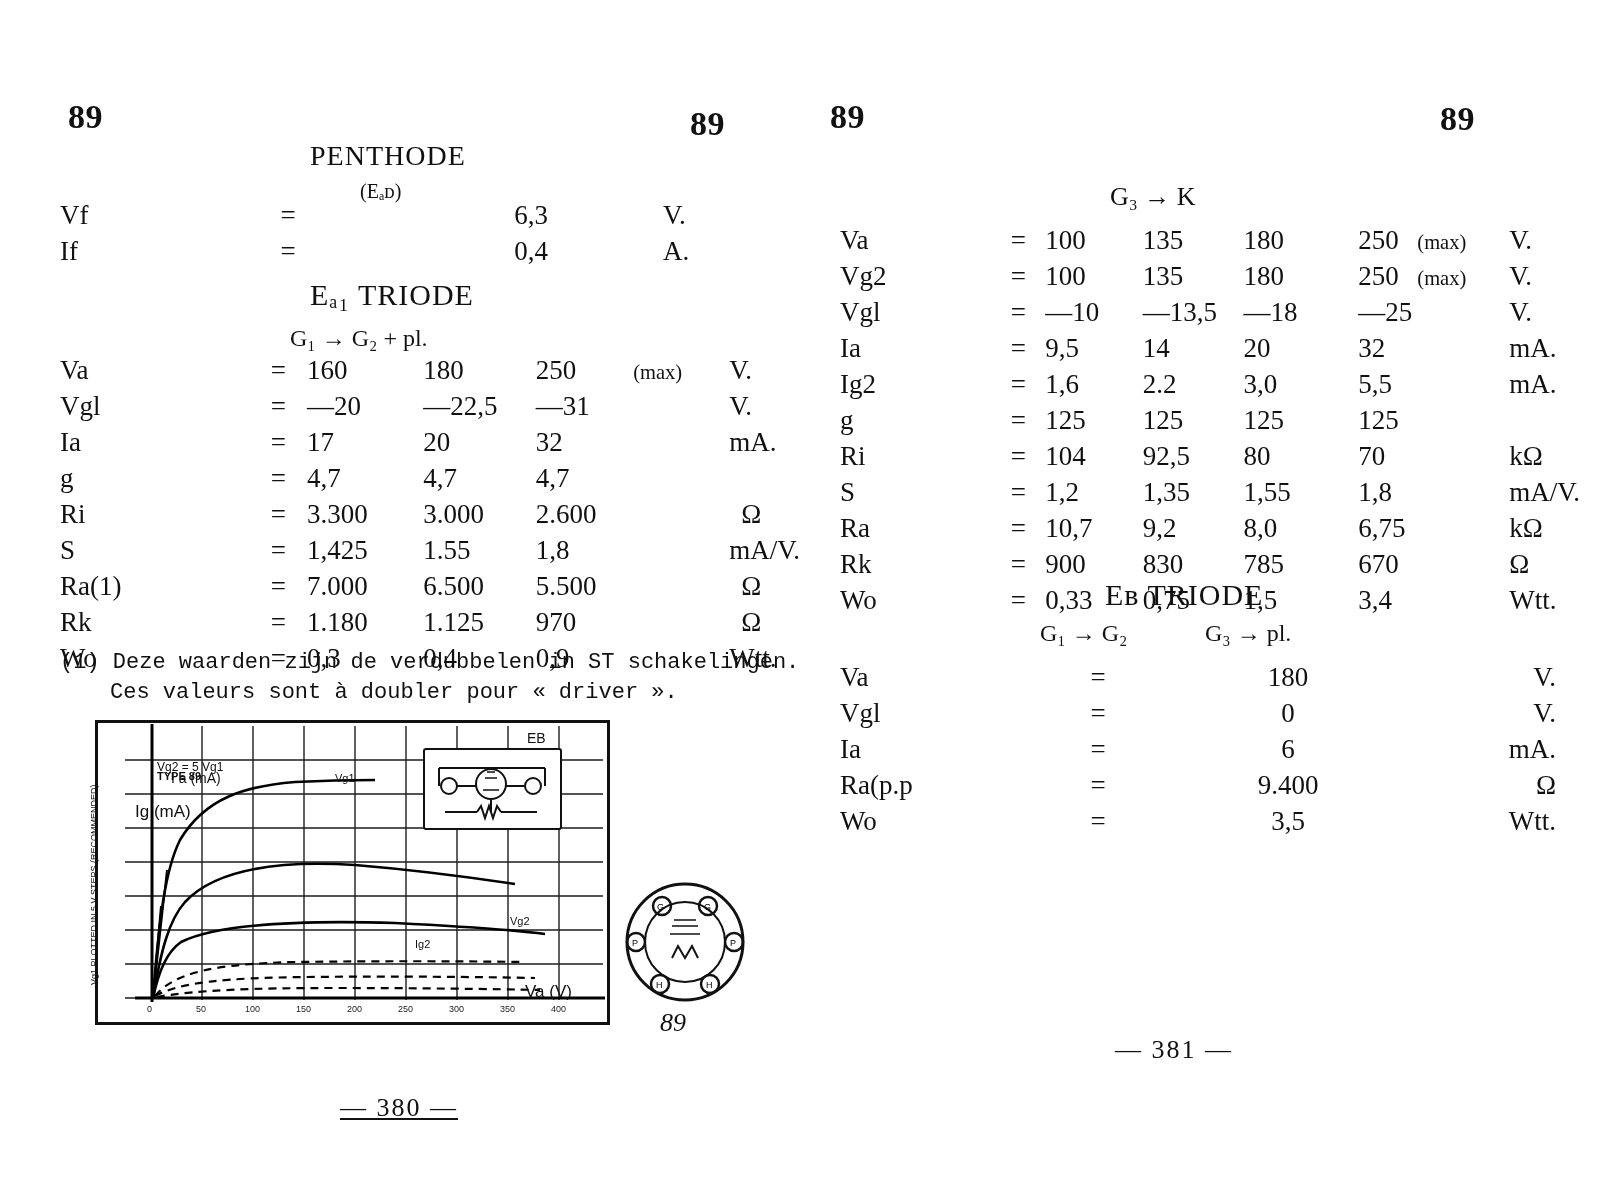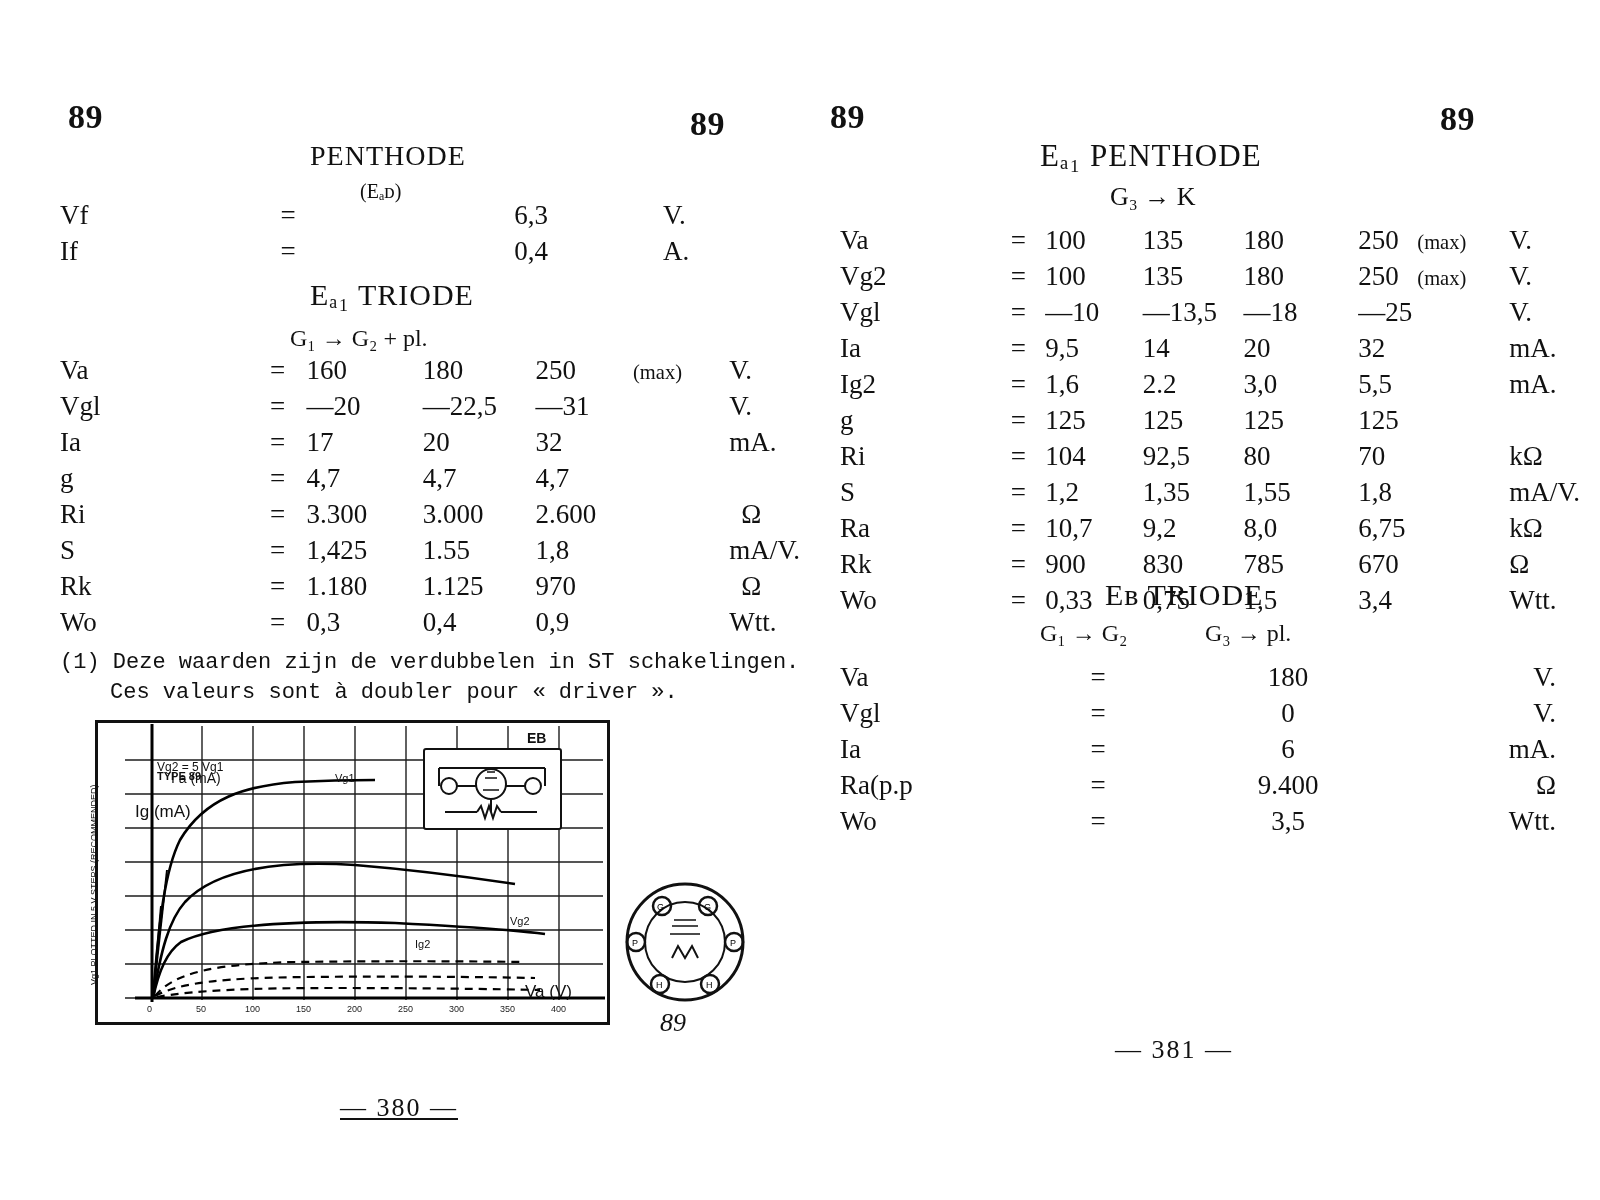--- a/index.html
+++ b/index.html
@@ -226,20 +226,29 @@
           <td class="unit" style="padding-left:30px">Ω</td>
         </tr>
         <tr>
           <td class="sym">S</td>
           <td class="eq">=</td>
           <td class="val">1,425</td>
           <td class="val">1.55</td>
           <td class="val">1,8</td>
           <td class="val small-max"></td>
           <td class="unit">mA/V.</td>
+        </tr>
+        <tr>
+          <td class="sym">Ra(1)</td>
+          <td class="eq">=</td>
+          <td class="val">7.000</td>
+          <td class="val">6.500</td>
+          <td class="val">5.500</td>
+          <td class="val small-max"></td>
+          <td class="unit" style="padding-left:30px">Ω</td>
         </tr>
         <tr>
           <td class="sym">Rk</td>
           <td class="eq">=</td>
           <td class="val">1.180</td>
           <td class="val">1.125</td>
           <td class="val">970</td>
           <td class="val small-max"></td>
           <td class="unit" style="padding-left:30px">Ω</td>
         </tr>
@@ -314,21 +323,21 @@
           <text x="252" y="292">200</text>
           <text x="303" y="292">250</text>
           <text x="354" y="292">300</text>
           <text x="405" y="292">350</text>
           <text x="456" y="292">400</text>
         </g>
       </svg>
 
       <div class="glabel" style="left:62px; top:28px; font-size:11px; font-weight:bold;margin-top:22px;">TYPE 89</div>
       <div class="glabel" style="left:62px; top:40px; font-size:12px;">Vg2 = 5 Vg1</div>
-      <div class="glabel" style="left:432px; top:10px; font-size:14px; font-weight:bold;">EB</div>
+      <div class="glabel" style="left:432px; top:10px; font-size:14px; font-weight:normal;">EB</div>
       <div class="glabel" style="left:40px; top:50px; font-size:14px;margin-left:36px;">I a (mA)</div>
       <div class="glabel" style="left:40px; top:82px; font-size:17px;">Ig (mA)</div>
       <div class="ylabel-vert" style="top:265px;">Vg1 PLOTTED IN 5 V STEPS (RECOMMENDED)</div>
       <div class="glabel" style="left:430px; top:262px; font-size:17px;">Va (V)</div>
       <div class="glabel" style="left:240px; top:52px; font-size:11px;">Vg1</div>
       <div class="glabel" style="left:415px; top:195px; font-size:11px;">Vg2</div>
       <div class="glabel" style="left:320px; top:218px; font-size:11px;">Ig2</div>
 
       <div class="inset-box" style="left:328px; top:28px; width:135px; height:78px;">
         <svg width="135" height="78" viewBox="0 0 135 78">
@@ -372,21 +381,20 @@
     </div>
 
     <div class="folio folio-left">— 380 —</div>
   </div>
 
   <div class="col col-right">
 
     <div class="page-num pn-r-left">89</div>
     <div class="page-num pn-r-right">89</div>
 
-    <div class="heading" style="left:220px; top:138px; font-size:31px;">Eₐ₁ PENTHODE</div>
     <div class="sub" style="left:290px; top:182px; font-size:26px;">G₃ → K</div>
 
     <table class="ptable" style="left:20px; top:225px;">
       <tbody>
         <tr>
           <td class="sym" style="width:160px">Va</td>
           <td class="eq">=</td>
           <td class="val" style="width:105px">100</td>
           <td class="val" style="width:105px">135</td>
           <td class="val" style="width:125px">180</td>

